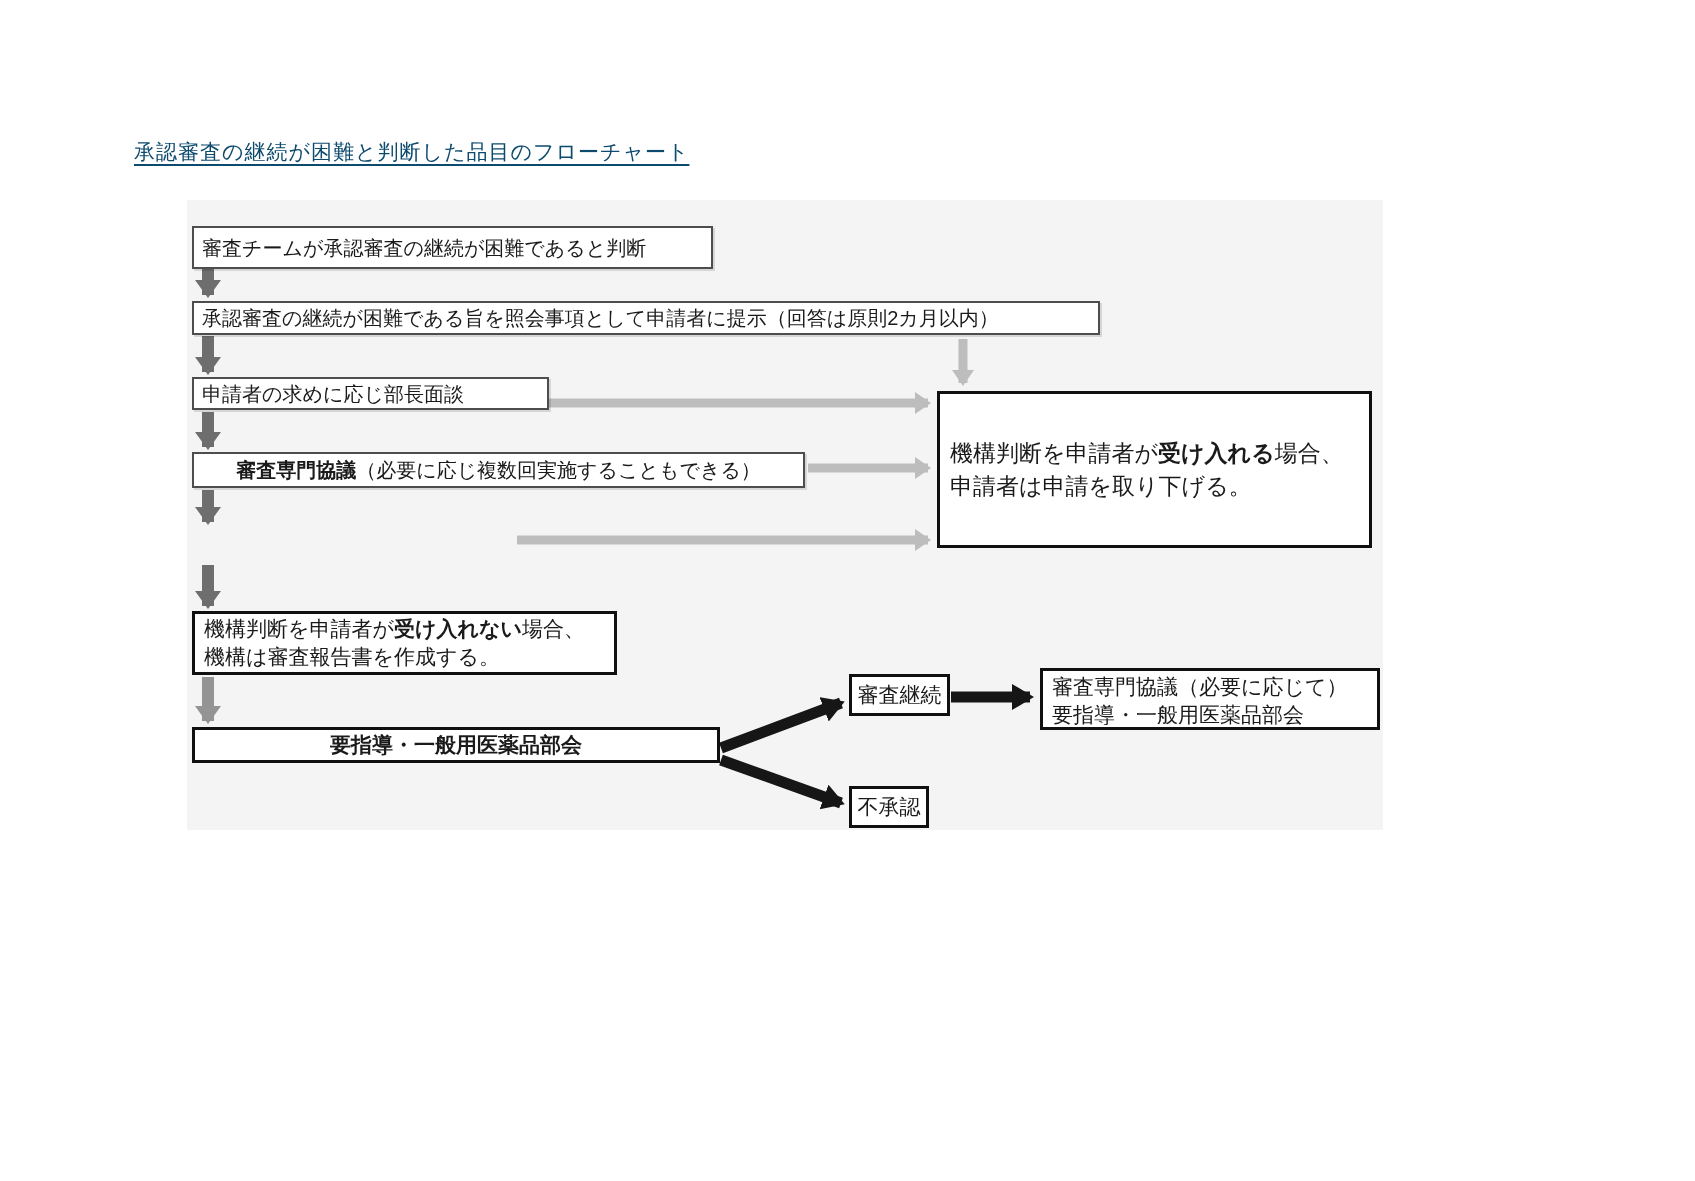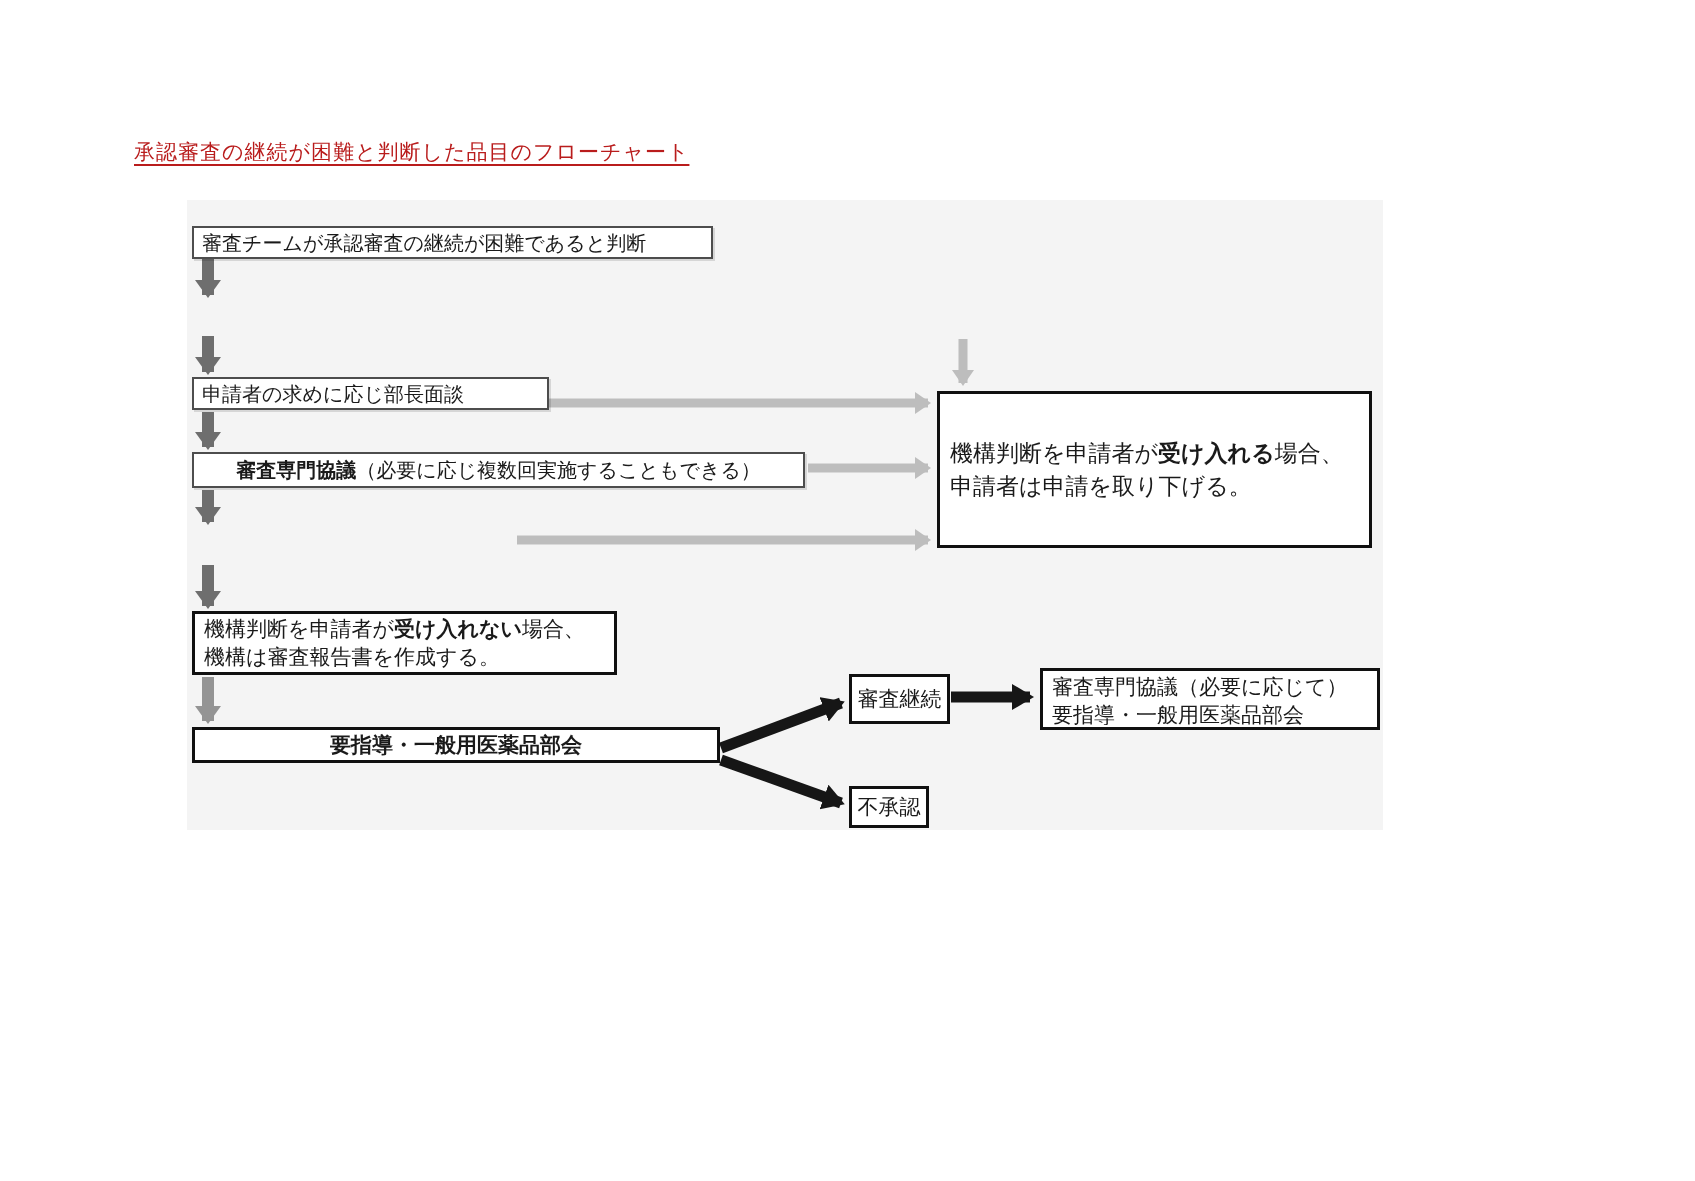--- a/index.html
+++ b/index.html
@@ -2,43 +2,43 @@
 <html><head>
 <meta charset="utf-8">
 <style>
   html,body{margin:0;padding:0;background:#fff;}
   .canvas{
     position:relative;width:1695px;height:1181px;background:#ffffff;overflow:hidden;
     font-family:"Liberation Sans","DejaVu Sans",sans-serif;color:#1a1a1a;
   }
   .page-title{
     position:absolute;left:134px;top:138px;font-family:"Liberation Serif","DejaVu Serif",serif;
-    font-size:21px;color:#b91c1c;text-decoration:underline;text-underline-offset:5px;letter-spacing:1px;
+    font-size:21px;color:#0c4a6e;text-decoration:underline;text-underline-offset:5px;letter-spacing:1px;
   }
   .panel{
     position:absolute;left:187px;top:200px;width:1196px;height:630px;background:#f4f4f4;z-index:0;
   }
   .flow-svg{position:absolute;left:0;top:0;width:1695px;height:1181px;z-index:1;pointer-events:none;}
   .fbox{
     position:absolute;background:#ffffff;z-index:2;display:flex;flex-direction:column;justify-content:center;
     font-size:20px;line-height:1.3;box-sizing:border-box;
   }
   .thin{border:2px solid #4d4d4d;box-shadow:2px 2px 0 rgba(0,0,0,0.12);}
   .black{border:3px solid #101010;}
   .pad{padding:2px 8px;}
   .b{font-weight:bold;}
-  .box-team{left:192px;top:226px;width:521px;height:33px;}
+  .box-team{left:192px;top:226px;width:521px;height:43px;}
   .box-inquiry{left:192px;top:301px;width:908px;height:34px;}
   .box-interview{left:192px;top:377px;width:357px;height:33px;}
   .box-expert{left:192px;top:452px;width:613px;height:36px;align-items:center;}
   .box-face{left:192px;top:527px;width:323px;height:36px;font-weight:bold;}
   .box-accept{left:937px;top:391px;width:435px;height:157px;font-size:23px;line-height:33px;padding:4px 10px;}
   .box-notaccept{left:192px;top:611px;width:425px;height:64px;font-size:21px;line-height:28px;padding:3px 9px;}
   .box-committee{left:192px;top:727px;width:528px;height:36px;font-size:21px;font-weight:bold;align-items:center;}
-  .box-continue{left:849px;top:674px;width:101px;height:50px;font-size:21px;align-items:center;}
+  .box-continue{left:849px;top:674px;width:101px;height:42px;font-size:21px;align-items:center;}
   .box-expert2{left:1040px;top:668px;width:340px;height:62px;font-size:21px;line-height:28px;padding:2px 9px;justify-content:space-between;}
   .box-rejected{left:849px;top:786px;width:80px;height:42px;font-size:21px;align-items:center;}
 </style>
 </head>
 <body>
 
 <div class="canvas">
 
   <div class="page-title">承認審査の継続が困難と判断した品目のフローチャート</div>
 
@@ -74,20 +74,23 @@
 
     <line x1="721" y1="748" x2="841" y2="703" stroke-width="11" marker-end="url(#headBlack)" stroke="#161616"></line>
     <line x1="951" y1="697" x2="1030" y2="697" stroke-width="11" marker-end="url(#headBlack)" stroke="#161616"></line>
     <line x1="721" y1="760" x2="841" y2="803" stroke-width="11" marker-end="url(#headBlack)" stroke="#161616"></line>
   </svg>
 
   <div class="fbox thin pad box-team">
     <span>審査チームが承認審査の継続が困難であると判断</span>
   </div>
 
+  <div class="fbox thin pad box-inquiry">
+    <span>承認審査の継続が困難である旨を照会事項として申請者に提示（回答は原則2カ月以内）</span>
+  </div>
 
   <div class="fbox thin pad box-interview">
     <span>申請者の求めに応じ部長面談</span>
   </div>
 
   <div class="fbox thin pad box-expert">
     <span><span class="b">審査専門協議</span><span>（必要に応じ複数回実施することもできる）</span></span>
   </div>
 
 

